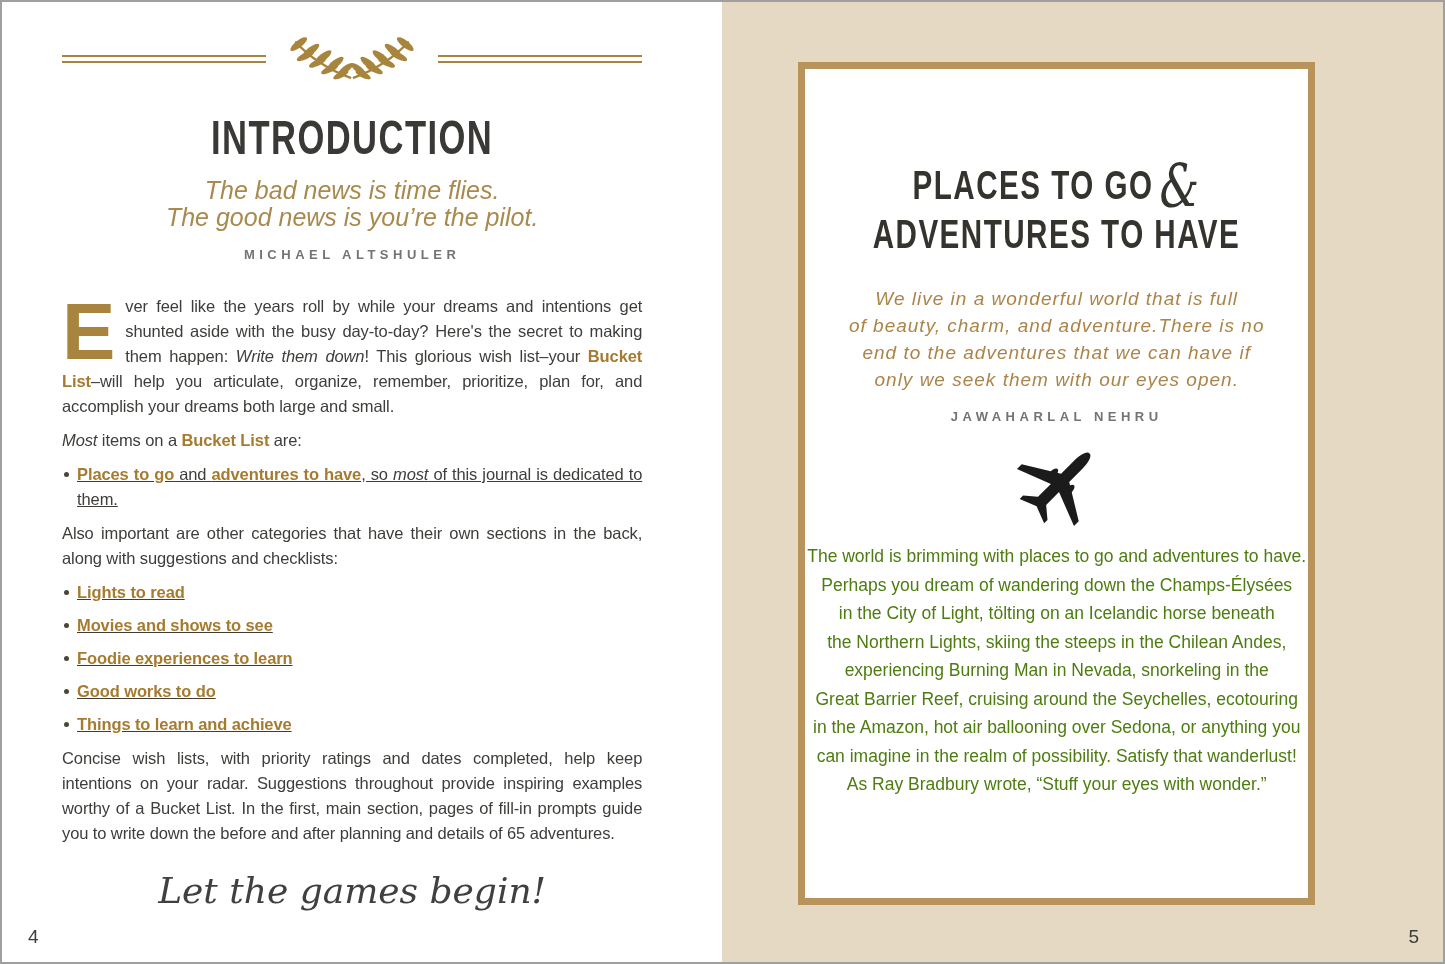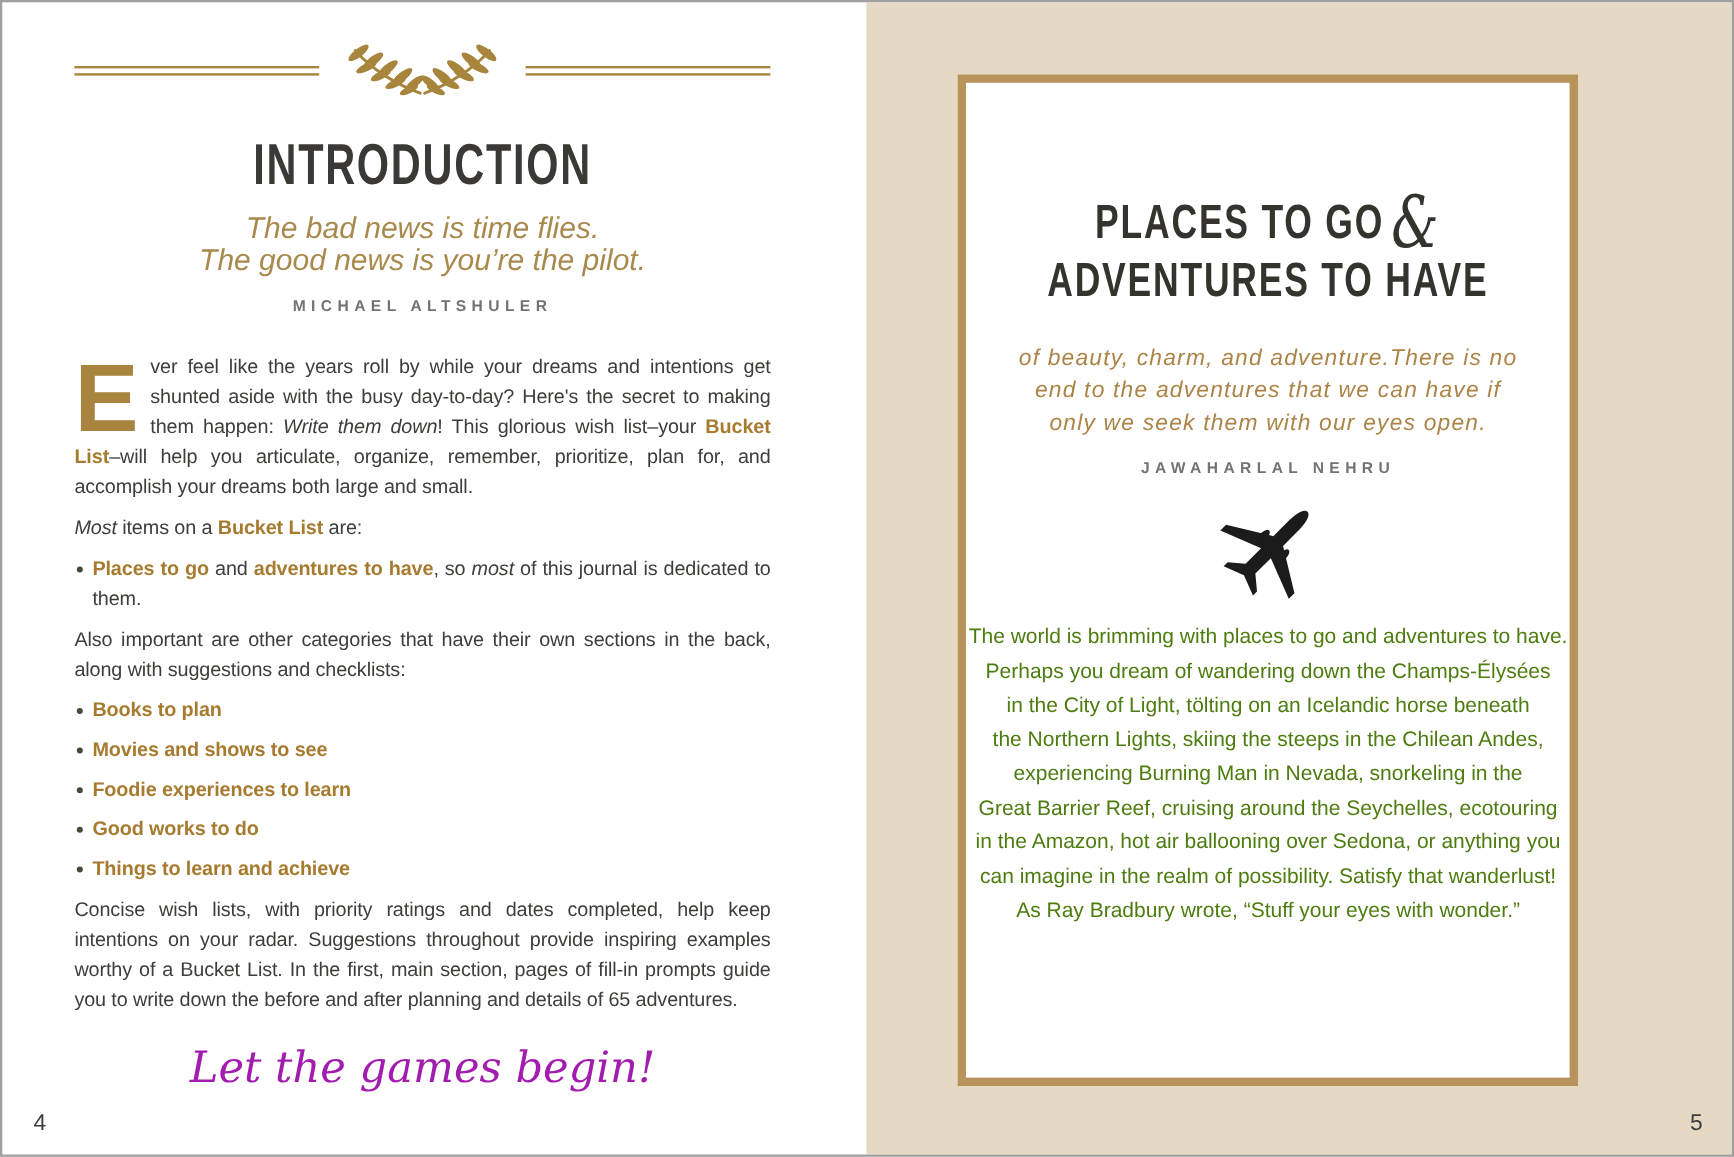--- a/index.html
+++ b/index.html
@@ -27,27 +27,27 @@
     font-size:25px;line-height:27px;color:#a98a4e;}
   .attribution{margin-top:16px;text-align:center;font-size:13px;font-weight:700;
     letter-spacing:4.5px;color:#737373;}
   .body-copy{margin-top:32px;font-size:16.5px;line-height:25px;color:#3e3d3a;
     text-align:justify;letter-spacing:-0.1px;}
   .body-copy p{margin:0 0 9px 0;}
   .dropcap{float:left;font-size:80px;line-height:66px;font-weight:700;
     color:#a8843e;margin:5px 10px 0 0;}
   .run-i{font-style:italic;}
   .run-gb{color:#a67b2f;font-weight:700;}
-  ul.blist{list-style:none;margin:0 0 9px 0;padding:0;}
+  ul.blist{list-style:none;margin:0 0 9px 0;padding:0;text-decoration:underline;}
   ul.blist li{position:relative;padding-left:15px;margin:0 0 8px 0;}
   ul.blist li::before{content:"";position:absolute;left:2px;top:10px;width:5px;height:5px;
     border-radius:50%;background:#4a4638;}
   ul.gold-list li{color:#a67b2f;font-weight:700;margin-bottom:8px;}
   .script-line{margin-top:24px;text-align:center;
-    font-family:"DejaVu Serif",serif;font-style:italic;font-size:36px;color:#a21caf;}
+    font-family:"DejaVu Serif",serif;font-style:italic;font-size:36px;color:#404040;}
   .pagenum{position:absolute;bottom:14px;font-size:19px;color:#3d3d3d;}
   .pagenum.pl{left:26px;}
   .pagenum.pr{right:24px;}
   
   .page-right{width:723px;box-sizing:border-box;background:#e5d9c3;position:relative;}
   .gold-box{
     position:absolute;left:76px;top:60px;width:517px;height:843px;
     box-sizing:border-box;border:7px solid #b9935c;background:#ffffff;
     text-align:center;padding-top:92px;
   }
@@ -109,41 +109,42 @@
     <div class="attribution">MICHAEL ALTSHULER</div>
 
     <div class="body-copy">
       <p><span class="dropcap">E</span><span><span>ver feel like the years roll by while your dreams and intentions get shunted aside with the busy day-to-day? Here's the secret to making them happen: </span><span class="run-i">Write them down</span><span>! This glorious wish list–your </span><span class="run-gb">Bucket List</span><span>–will help you articulate, organize, remember, prioritize, plan for, and accomplish your dreams both large and small.</span></span></p>
       <p><span class="run-i">Most</span><span> items on a </span><span class="run-gb">Bucket List</span><span> are:</span></p>
       <ul class="blist">
         <li><span class="run-gb">Places to go</span><span> and </span><span class="run-gb">adventures to have</span><span>, so </span><span class="run-i">most</span><span> of this journal is dedicated to them.</span></li>
       </ul>
       <p>Also important are other categories that have their own sections in the back, along with suggestions and checklists:</p>
       <ul class="blist gold-list">
-          <li>Books to plan</li>
+          <li>Lights to read</li>
           <li>Movies and shows to see</li>
           <li>Foodie experiences to learn</li>
           <li>Good works to do</li>
           <li>Things to learn and achieve</li>
         </ul>
       <p>Concise wish lists, with priority ratings and dates completed, help keep intentions on your radar. Suggestions throughout provide inspiring examples worthy of a Bucket List. In the first, main section, pages of fill-in prompts guide you to write down the before and after planning and details of 65 adventures.</p>
     </div>
 
     <div class="script-line">Let the games begin!</div>
     <div class="pagenum pl">4</div>
   </section>
 
   <section class="page-right">
     <div class="gold-box">
       <h2 class="rtitle">
         <span class="tline"><span>PLACES TO GO</span><span class="amp">&amp;</span></span>
         <span class="tline">ADVENTURES TO HAVE</span>
       </h2>
 
       <div class="quote-right">
+          <div>We live in a wonderful world that is full</div>
           <div>of beauty, charm, and adventure.There is no</div>
           <div>end to the adventures that we can have if</div>
           <div>only we seek them with our eyes open.</div>
         </div>
 
       <div class="attribution">JAWAHARLAL NEHRU</div>
 
       <div class="plane-wrap">
         <svg width="96" height="96" viewBox="0 0 100 100" aria-hidden="true">
           <g transform="rotate(45 50 50)" fill="#1b1b1b">

